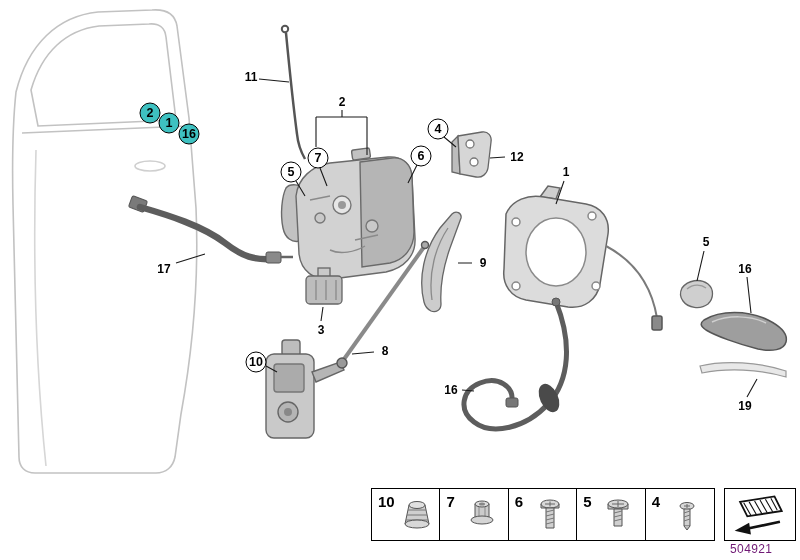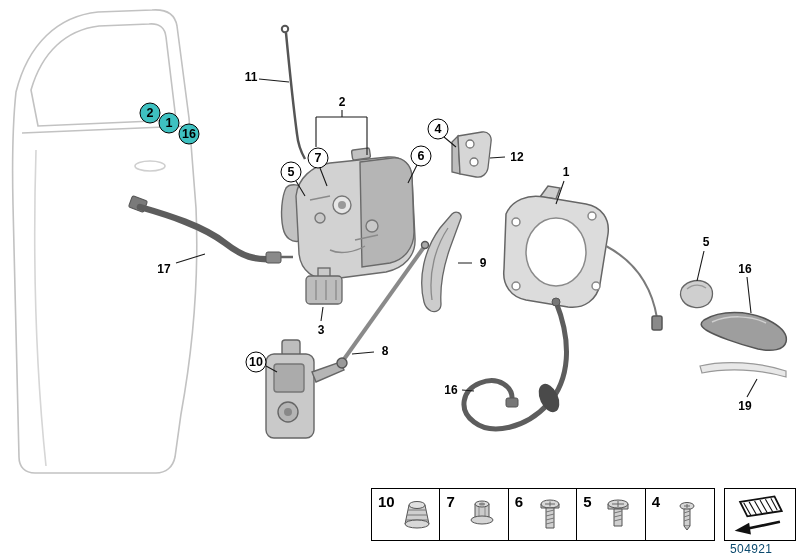--- a/index.html
+++ b/index.html
@@ -10,21 +10,21 @@
       line-height:1;user-select:none;cursor:pointer;z-index:5}
   .circle{width:21px;height:21px;border:1.7px solid #000;border-radius:50%;background:#fff;
       display:flex;align-items:center;justify-content:center;font-size:12.5px}
   #legend{position:absolute;left:371px;top:488px;display:flex;z-index:4}
   .lbox{width:70px;height:53px;border:1.6px solid #000;margin-left:-1.6px;background:#fff;display:flex;align-items:stretch}
   .lbox:first-child{margin-left:0}
   .lnum{font-weight:bold;font-size:15px;padding:4px 0 0 6px}
   .licon{flex:1;display:flex;align-items:center;justify-content:center}
   #dirbox{position:absolute;left:724px;top:488px;width:72px;height:53px;border:1.6px solid #000;
       background:#fff;display:flex;align-items:center;justify-content:center;z-index:4}
-  #pn{position:absolute;left:730px;top:542px;font-size:12px;color:#0c4a6e;letter-spacing:.4px;z-index:4}
+  #pn{position:absolute;left:730px;top:542px;font-size:12px;color:#701a75;letter-spacing:.4px;z-index:4}
 </style>
 </head>
 <body>
 
 <div id="stage">
 
   <svg class="art" width="800" height="560" viewBox="0 0 800 560">
 
     <g fill="none" stroke="#c2c2c2" stroke-width="1.6">
       <path d="M16,92 C28,44 58,16 98,12 L152,10 C166,9 175,14 177,26 L189,118 L196,208 C199,278 193,348 181,414 L175,457 C173,467 166,473 156,473 L35,473 C25,473 19,467 19,457 L13,205 C12,160 13,120 16,92 Z"></path>

